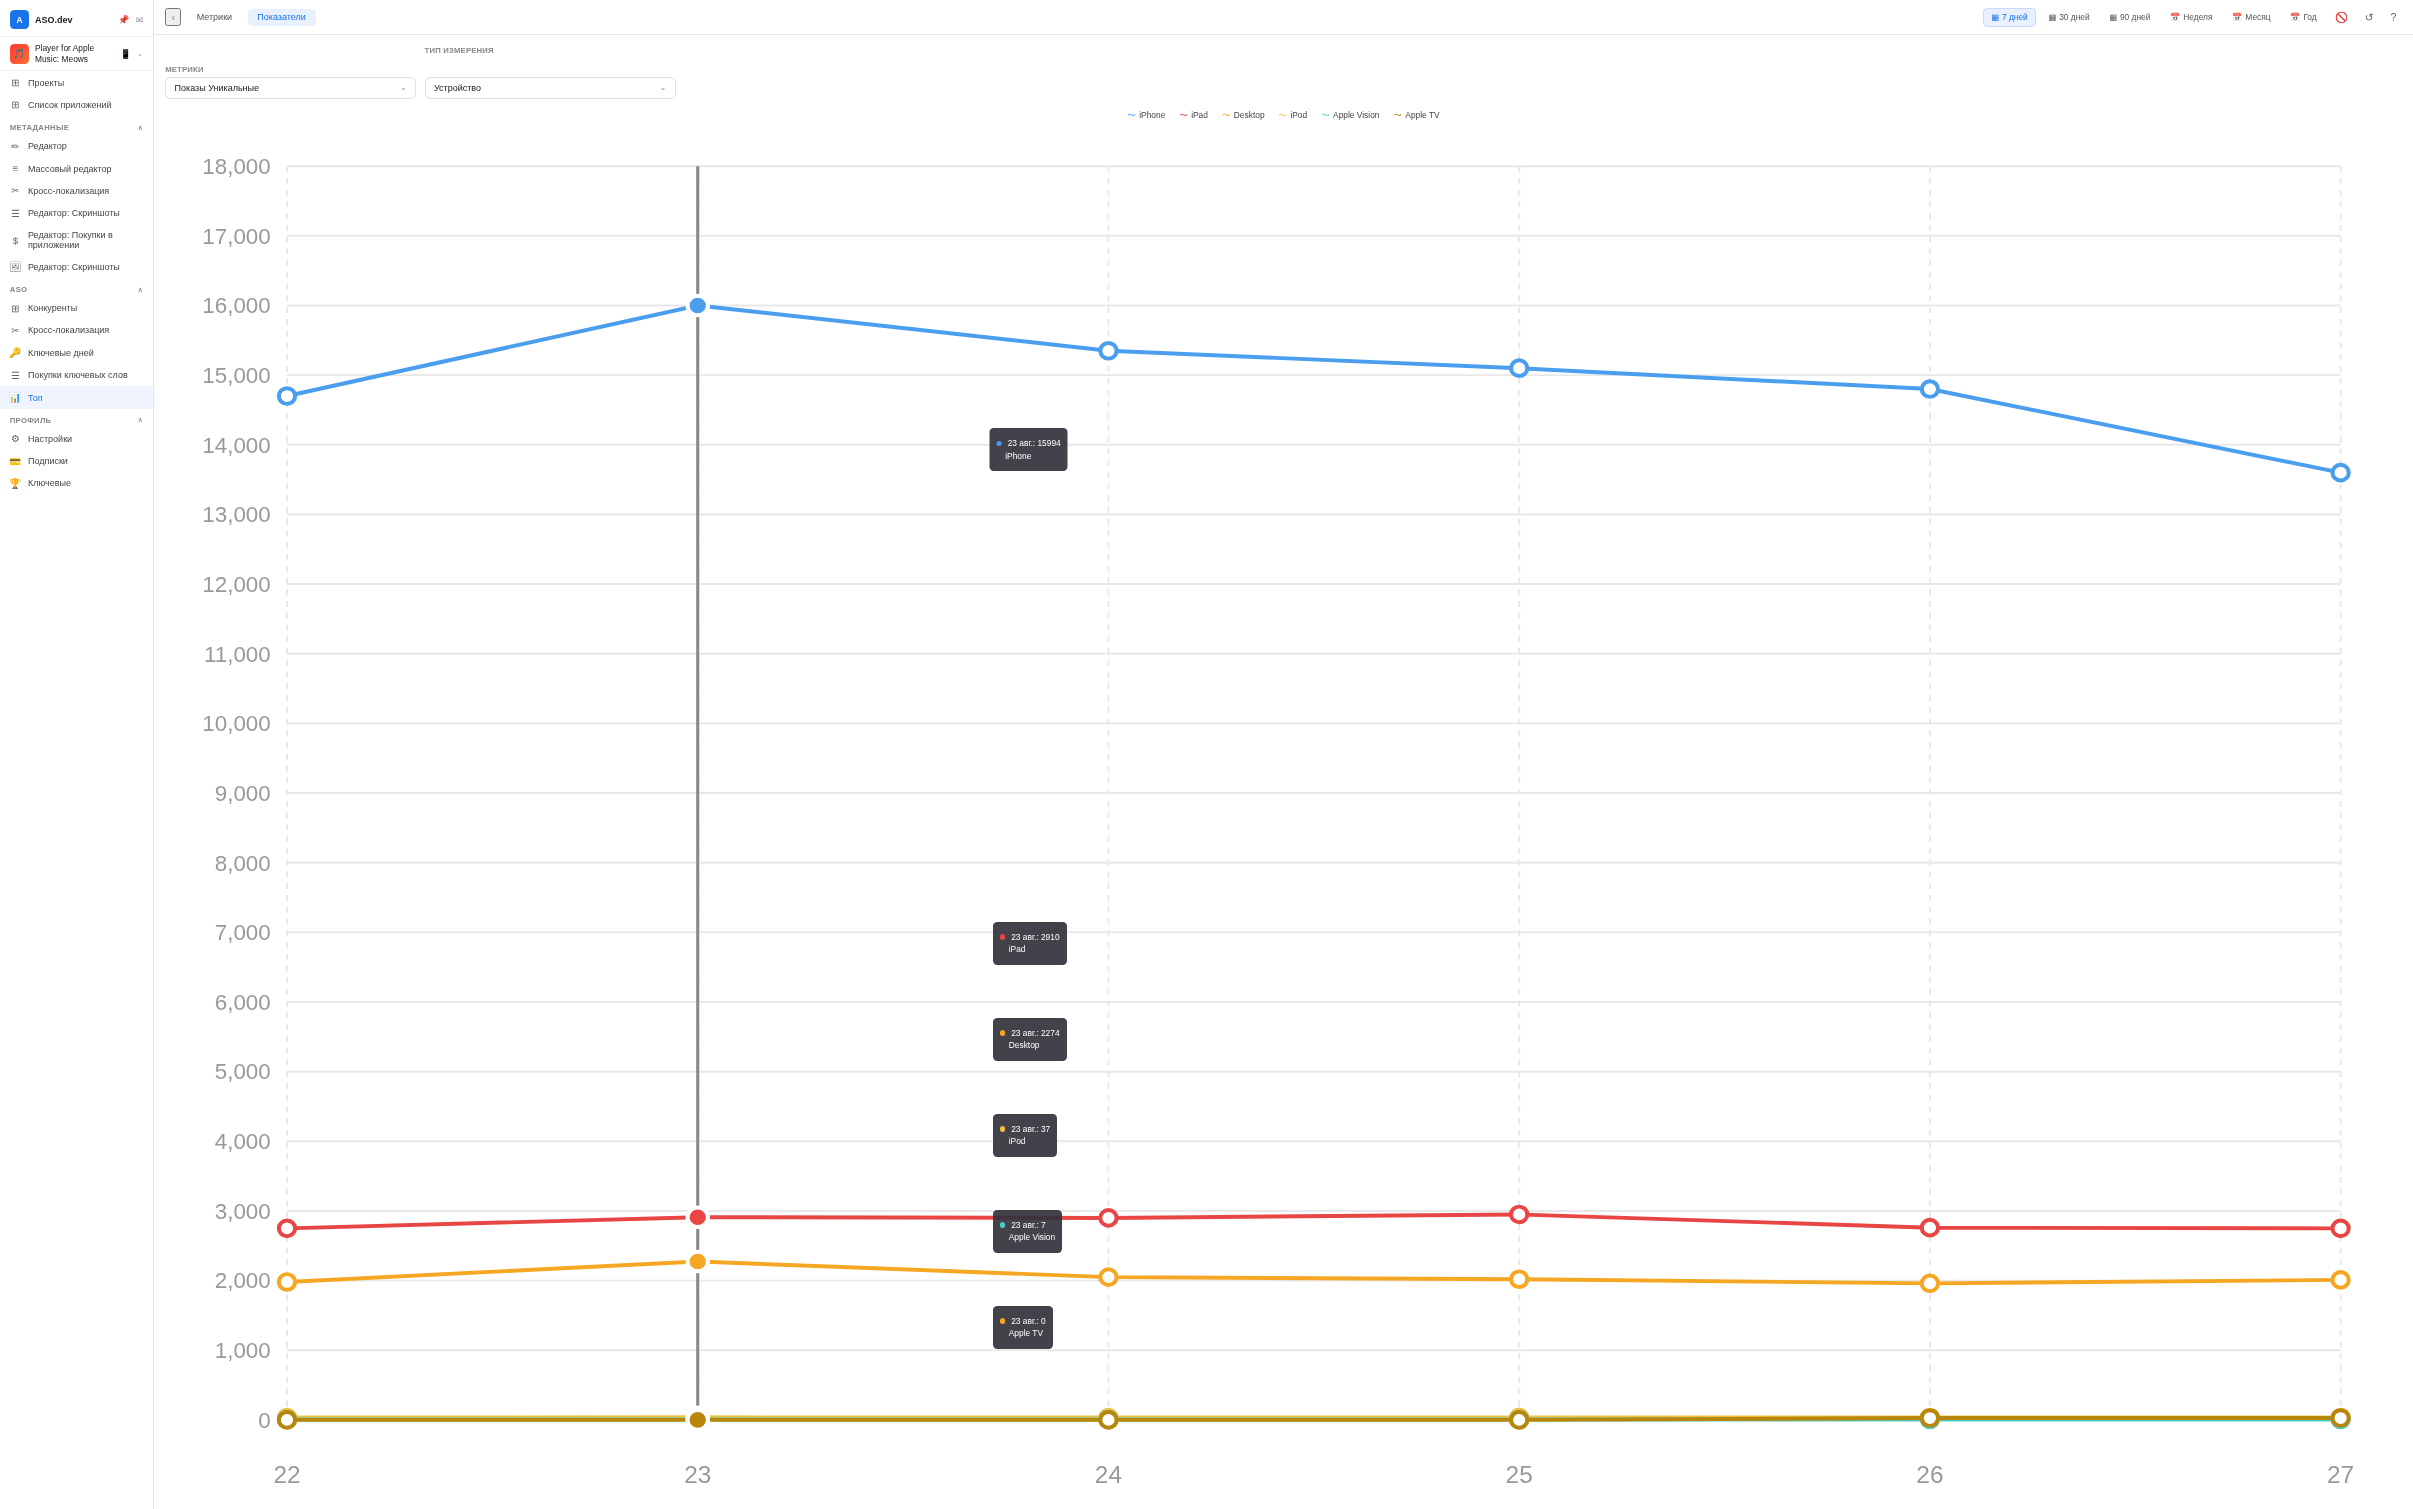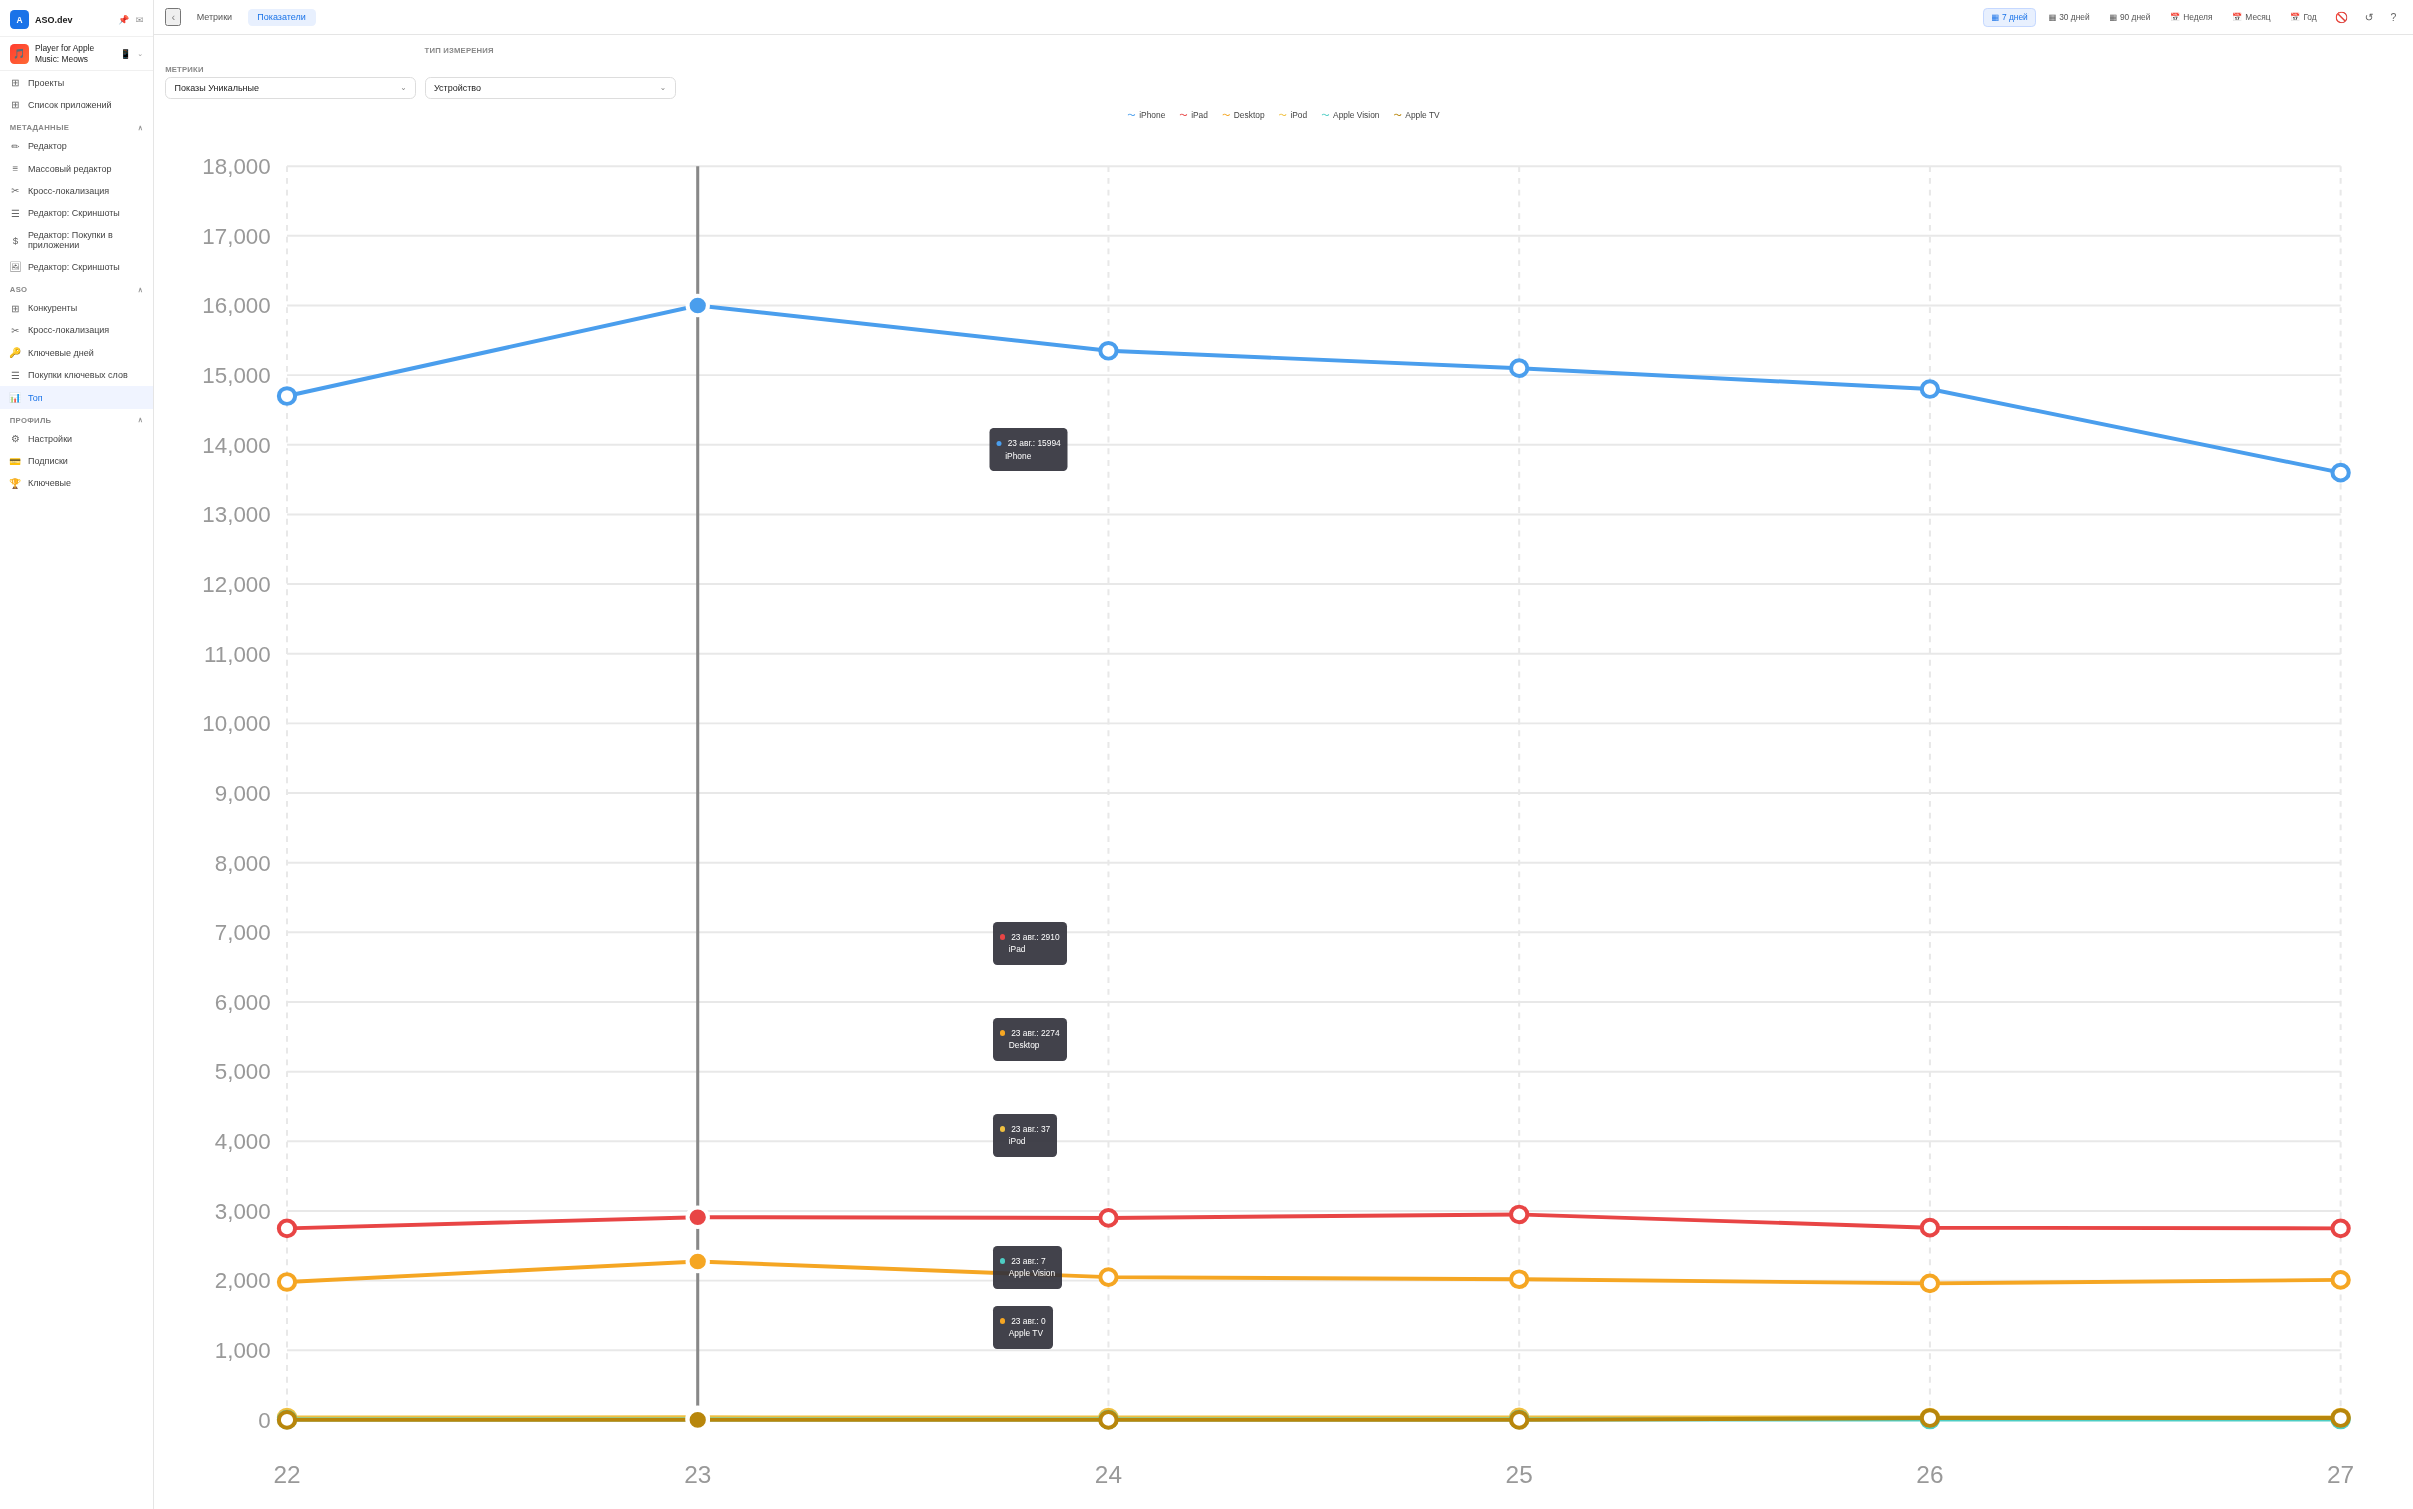--- a/index.html
+++ b/index.html
@@ -438,21 +438,21 @@
         <span>23 авг.: 2910<br><span style="padding-left:9px;">iPad</span></span>
       </div>
       <div class="tooltip" style="left: 37%; top: 65%;">
         <span class="tooltip-dot" style="background:#f5a623;"></span>
         <span>23 авг.: 2274<br><span style="padding-left:9px;">Desktop</span></span>
       </div>
       <div class="tooltip" style="left: 37%; top: 72%;">
         <span class="tooltip-dot" style="background:#f0c040;"></span>
         <span>23 авг.: 37<br><span style="padding-left:9px;">iPod</span></span>
       </div>
-      <div class="tooltip" style="left: 37%; top: 79%; margin-top: 36px;">
+      <div class="tooltip" style="left: 37%; top: 79%;">
         <span class="tooltip-dot" style="background:#4ecdc4;"></span>
         <span>23 авг.: 7<br><span style="padding-left:9px;">Apple Vision</span></span>
       </div>
       <div class="tooltip" style="left: 37%; top: 86%;">
         <span class="tooltip-dot" style="background:#f5a623;"></span>
         <span>23 авг.: 0<br><span style="padding-left:9px;">Apple TV</span></span>
       </div>
     </div>
   </div>
 </div>

